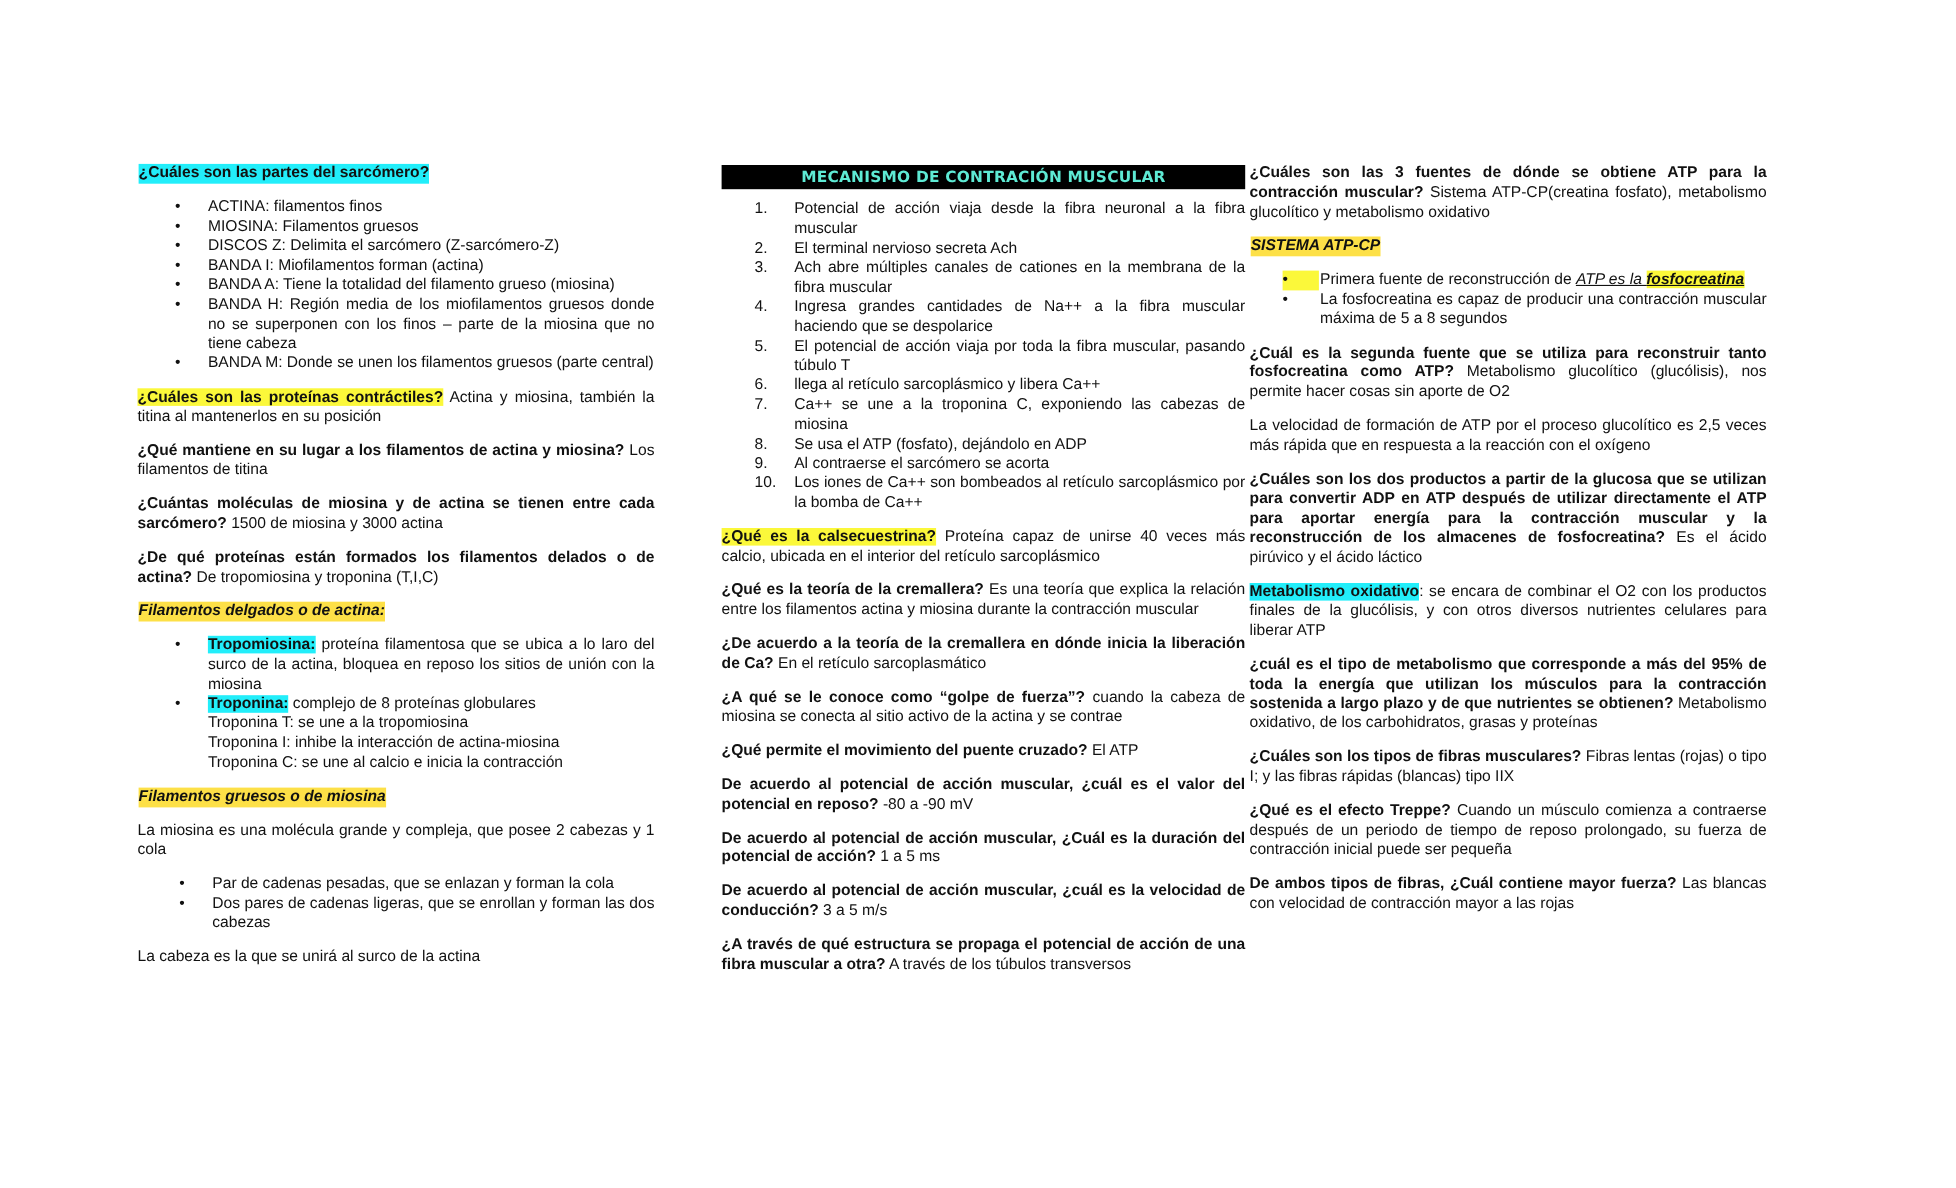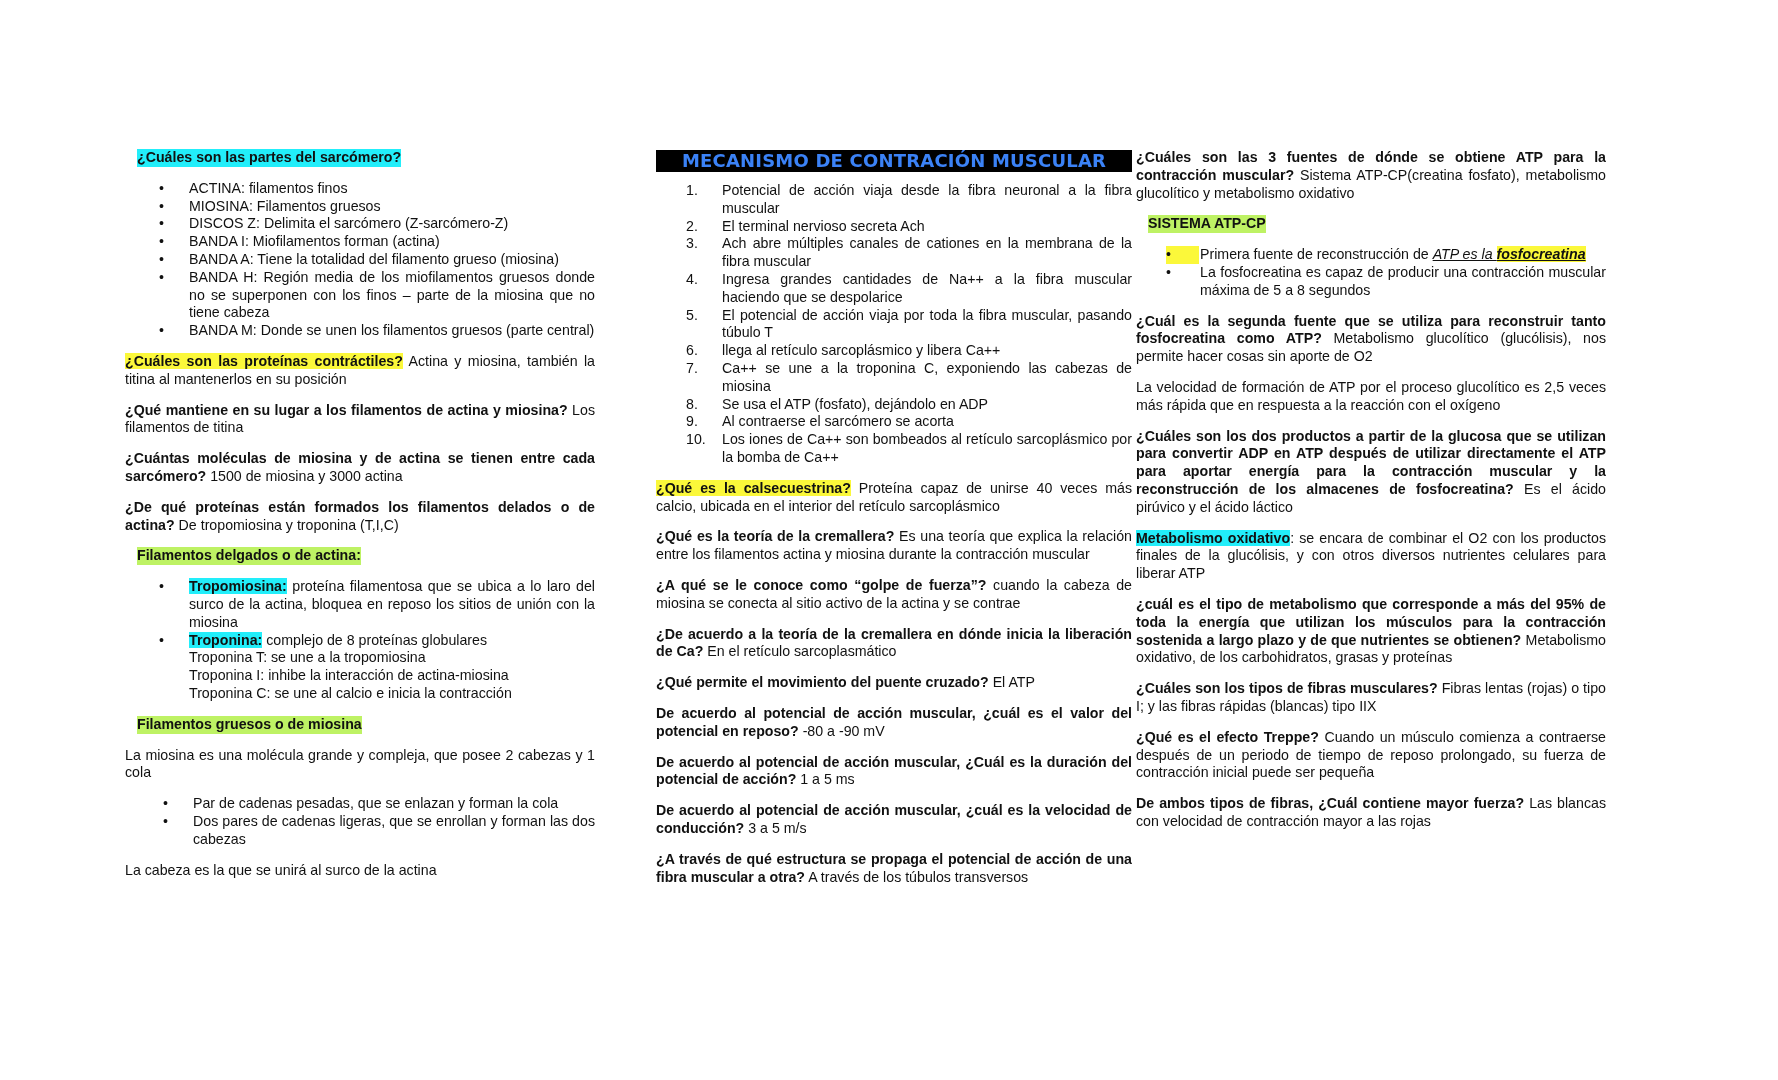--- a/index.html
+++ b/index.html
@@ -6,34 +6,34 @@
     body { width:1778px; height:1080px; position:relative; overflow:hidden;
            font-family:"Liberation Sans", sans-serif; color:#111; font-size:14.2px; line-height:17.8px; }
     .col { position:absolute; top:149px; }
     .col-left { left:125px; width:470px; }
     .col-mid { left:656px; width:476px; }
     .col-right { left:1136px; width:470px; }
     p { margin:0 0 13px 0; text-align:justify; }
     b { font-weight:bold; }
     .hl-cyan { background:#22eefa; }
     .hl-yellow { background:#fbf83a; }
-    .hl-green { background:#bef264; }
-    .heading { font-weight:bold; display:inline-block; margin:0 0 13px 12px; }
+    .hl-green { background:#fde047;font-style:italic; }
+    .heading { font-weight:bold; display:inline-block; margin:0 0 13px 1px; }
     ul.bul { list-style:none; margin:0 0 13px 0; padding:0; }
     ul.bul li { position:relative; padding-left:64px; text-align:justify; }
     ul.bul li .dot { position:absolute; left:34px; top:0; }
     ul.bul2 li { padding-left:68px; }
     ul.bul2 li .dot { left:38px; }
     ul.bul3 li { padding-left:64px; }
     ul.bul3 li .dot { left:30px; width:33px; display:inline-block; }
     ol.num { list-style:none; margin:0 0 13px 0; padding:0; }
     ol.num li { position:relative; padding-left:66px; text-align:justify; }
     ol.num li .n { position:absolute; left:30px; top:0; }
-    .banner { background:#000; color:#3b82f6; font-weight:bold; text-align:center;
-              font-family:"DejaVu Sans", sans-serif; font-size:18px; height:22px; line-height:22px;
+    .banner { background:#000; color:#5eead4; font-weight:bold; text-align:center;
+              font-family:"DejaVu Sans", sans-serif; font-size:14px; height:22px; line-height:22px;
               letter-spacing:0.2px; margin:1px 0 10px 0; }
     .sub { display:block; }
     .ul-i { text-decoration:underline; font-style:italic; }
   </style>
 </head>
 <body>
 
 <div class="col col-left">
   <div class="heading hl-cyan">¿Cuáles son las partes del sarcómero?</div>
   <ul class="bul">
@@ -80,22 +80,22 @@
     <li><span class="n">5.</span><span>El potencial de acción viaja por toda la fibra muscular, pasando túbulo T</span></li>
     <li><span class="n">6.</span><span>llega al retículo sarcoplásmico y libera Ca++</span></li>
     <li><span class="n">7.</span><span>Ca++ se une a la troponina C,  exponiendo las cabezas de miosina</span></li>
     <li><span class="n">8.</span><span>Se usa el ATP (fosfato), dejándolo en ADP</span></li>
     <li><span class="n">9.</span><span>Al contraerse el sarcómero se acorta</span></li>
     <li><span class="n">10.</span><span>Los iones de Ca++ son bombeados al retículo sarcoplásmico por la bomba de Ca++</span></li>
   </ol>
 
   <p><b class="hl-yellow">¿Qué es la calsecuestrina?</b><span> Proteína capaz de unirse 40 veces más calcio, ubicada en el interior del retículo sarcoplásmico</span></p>
   <p><b>¿Qué es la teoría de la cremallera?</b><span> Es una teoría que explica la relación entre los filamentos actina y miosina durante la contracción muscular</span></p>
+  <p><b>¿De acuerdo a la teoría de la cremallera en dónde inicia la liberación de Ca?</b><span> En el retículo sarcoplasmático</span></p>
   <p><b>¿A qué se le conoce como “golpe de fuerza”?</b><span> cuando la cabeza de miosina se conecta al sitio activo de la actina y se contrae</span></p>
-  <p><b>¿De acuerdo a la teoría de la cremallera en dónde inicia la liberación de Ca?</b><span> En el retículo sarcoplasmático</span></p>
   <p><b>¿Qué permite el movimiento del puente cruzado?</b><span> El ATP</span></p>
   <p><b>De acuerdo al potencial de acción muscular, ¿cuál es el valor del potencial en reposo?</b><span> -80 a -90 mV</span></p>
   <p><b>De acuerdo al potencial de acción muscular, ¿Cuál es la duración del potencial de acción?</b><span> 1 a 5 ms</span></p>
   <p><b>De acuerdo al potencial de acción muscular, ¿cuál es la velocidad de conducción?</b><span> 3 a 5 m/s</span></p>
   <p><b>¿A través de qué estructura se propaga el potencial de acción de una fibra muscular a otra?</b><span> A través de los túbulos transversos</span></p>
 </div>
 
 <div class="col col-right">
   <p><b>¿Cuáles son las 3 fuentes de dónde se obtiene ATP para la contracción muscular?</b><span> Sistema ATP-CP(creatina fosfato), metabolismo glucolítico y metabolismo oxidativo</span></p>
 

